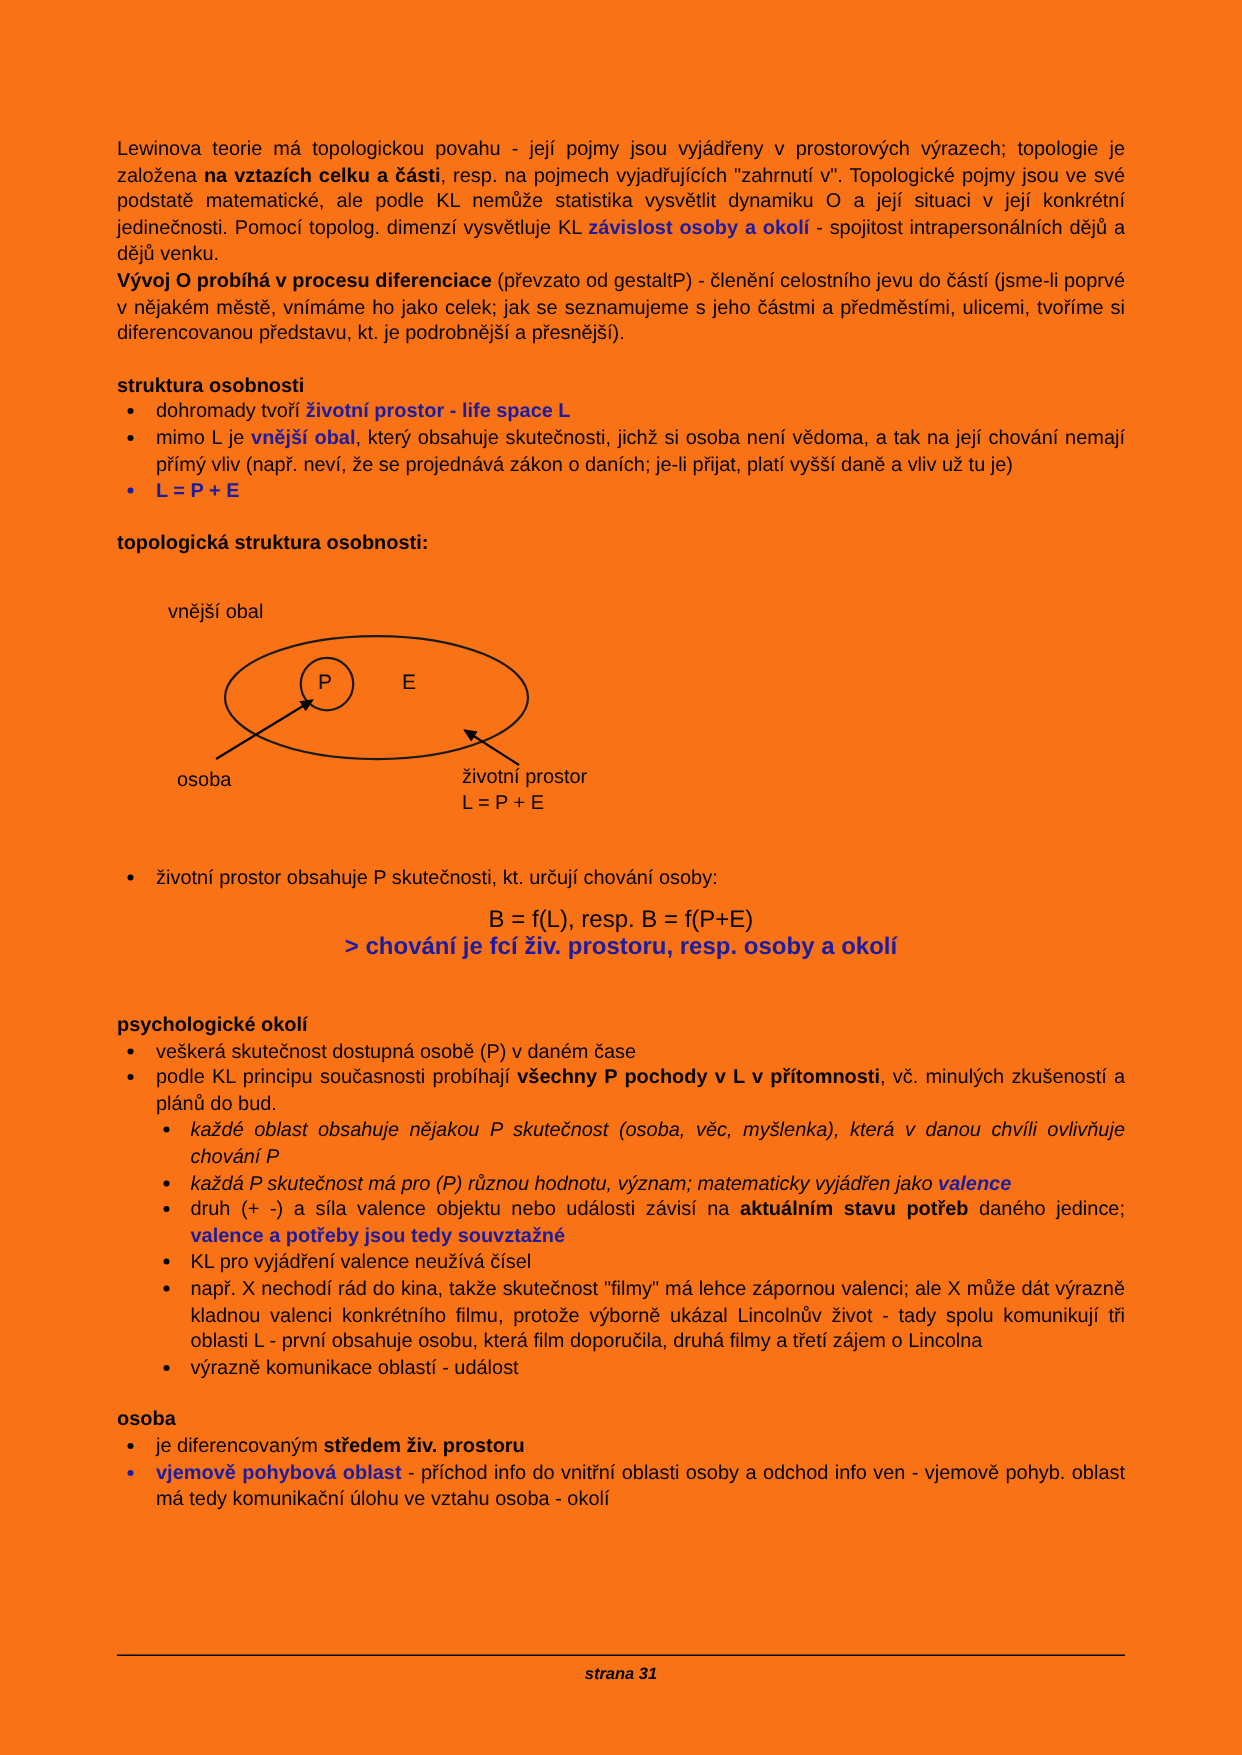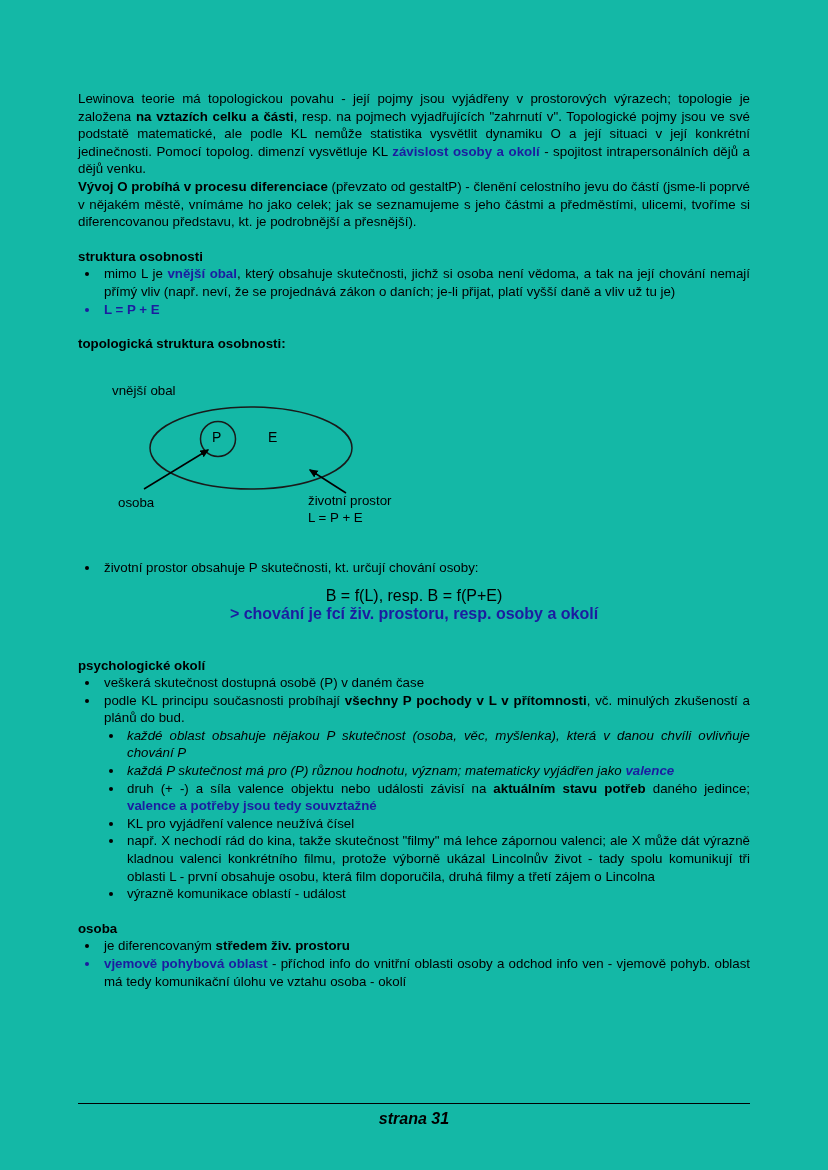--- a/index.html
+++ b/index.html
@@ -13,21 +13,21 @@
     position: relative;
     font-family: "Liberation Sans", sans-serif;
     color: #000000;
     overflow: hidden;
   }
   .page {
     position: absolute;
     left: 0; top: 0;
     width: 828px;
     height: 1170px;
-    background: #14b8a6;
+    background: #f97316;
   }
   .content {
     position: absolute;
     left: 78px;
     top: 90px;
     width: 672px;
   }
 
   
   .para {
@@ -124,21 +124,21 @@
     width: 672px;
     height: 0;
     border-top: 1.6px solid #000;
   }
   .footer-text {
     position: absolute;
     left: 78px;
     top: 1110px;
     width: 672px;
     text-align: center;
-    font-size: 16px;
+    font-size: 11px;
     font-style: italic;
     font-weight: bold;
     color: #000;
   }
 </style>
 </head>
 <body>
 
 <div class="page">
 
@@ -146,20 +146,21 @@
 
     <p class="para"><span>Lewinova teorie má topologickou povahu - její pojmy jsou vyjádřeny v prostorových výrazech; topologie je založena </span><b>na vztazích celku a části</b><span>, resp. na pojmech vyjadřujících "zahrnutí v". Topologické pojmy jsou ve své podstatě matematické, ale podle KL nemůže statistika vysvětlit dynamiku O a její situaci v její konkrétní jedinečnosti. Pomocí topolog. dimenzí vysvětluje KL </span><b class="blue">závislost osoby a okolí</b><span> - spojitost intrapersonálních dějů a dějů venku.</span></p>
 
     <p class="para"><b>Vývoj O probíhá v procesu diferenciace</b><span> (převzato od gestaltP) - členění celostního jevu do částí (jsme-li poprvé v nějakém městě, vnímáme ho jako celek; jak se seznamujeme s jeho částmi a předměstími, ulicemi, tvoříme si diferencovanou představu, kt. je podrobnější a přesnější).</span></p>
 
     <div class="spacer-md"></div>
 
     <div class="heading">struktura osobnosti</div>
 
     <ul class="lv1">
+      <li class="nojust"><span>dohromady tvoří </span><b class="blue">životní prostor - life space L</b></li>
       <li><span>mimo L je </span><b class="blue">vnější obal</b><span>, který obsahuje skutečnosti, jichž si osoba není vědoma, a tak na její chování nemají přímý vliv (např. neví, že se projednává zákon o daních; je-li přijat, platí vyšší daně a vliv už tu je)</span></li>
       <li class="nojust blue-bullet"><b class="blue">L = P + E</b></li>
     </ul>
 
     <div class="spacer-md"></div>
 
     <div class="heading">topologická struktura osobnosti:</div>
 
     <div class="diagram">
       <svg width="672" height="180" viewBox="0 0 672 180">

